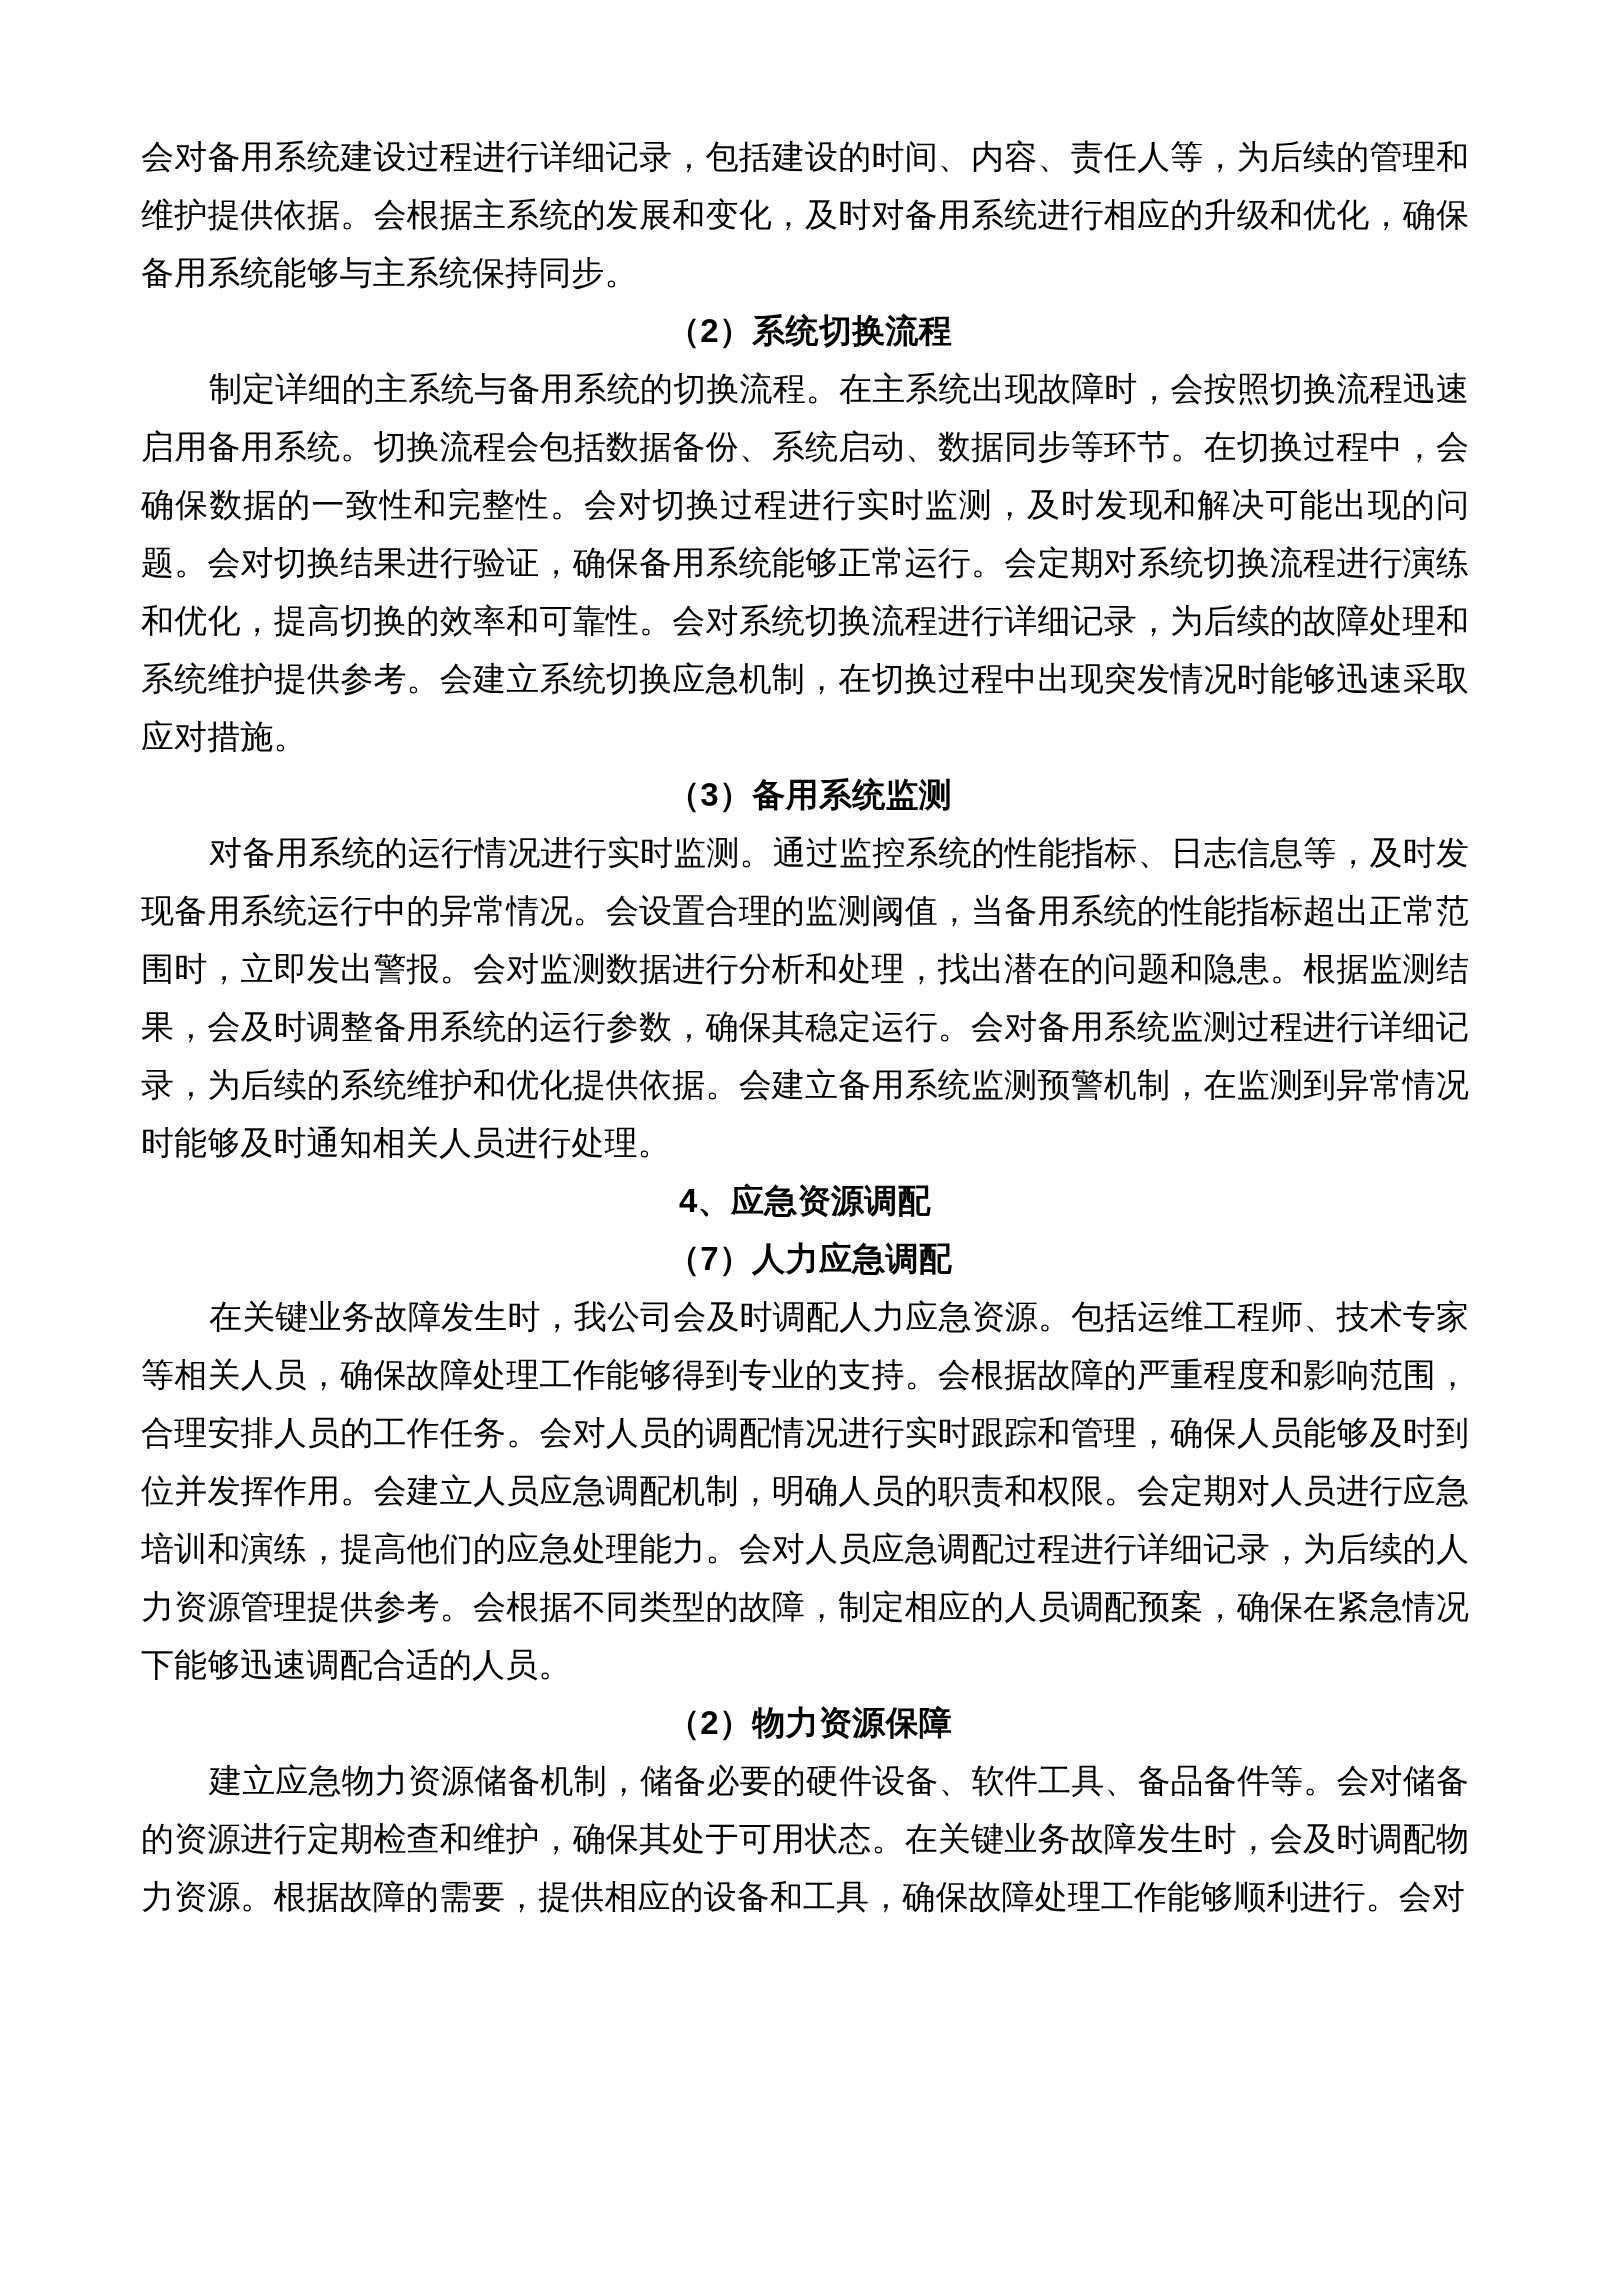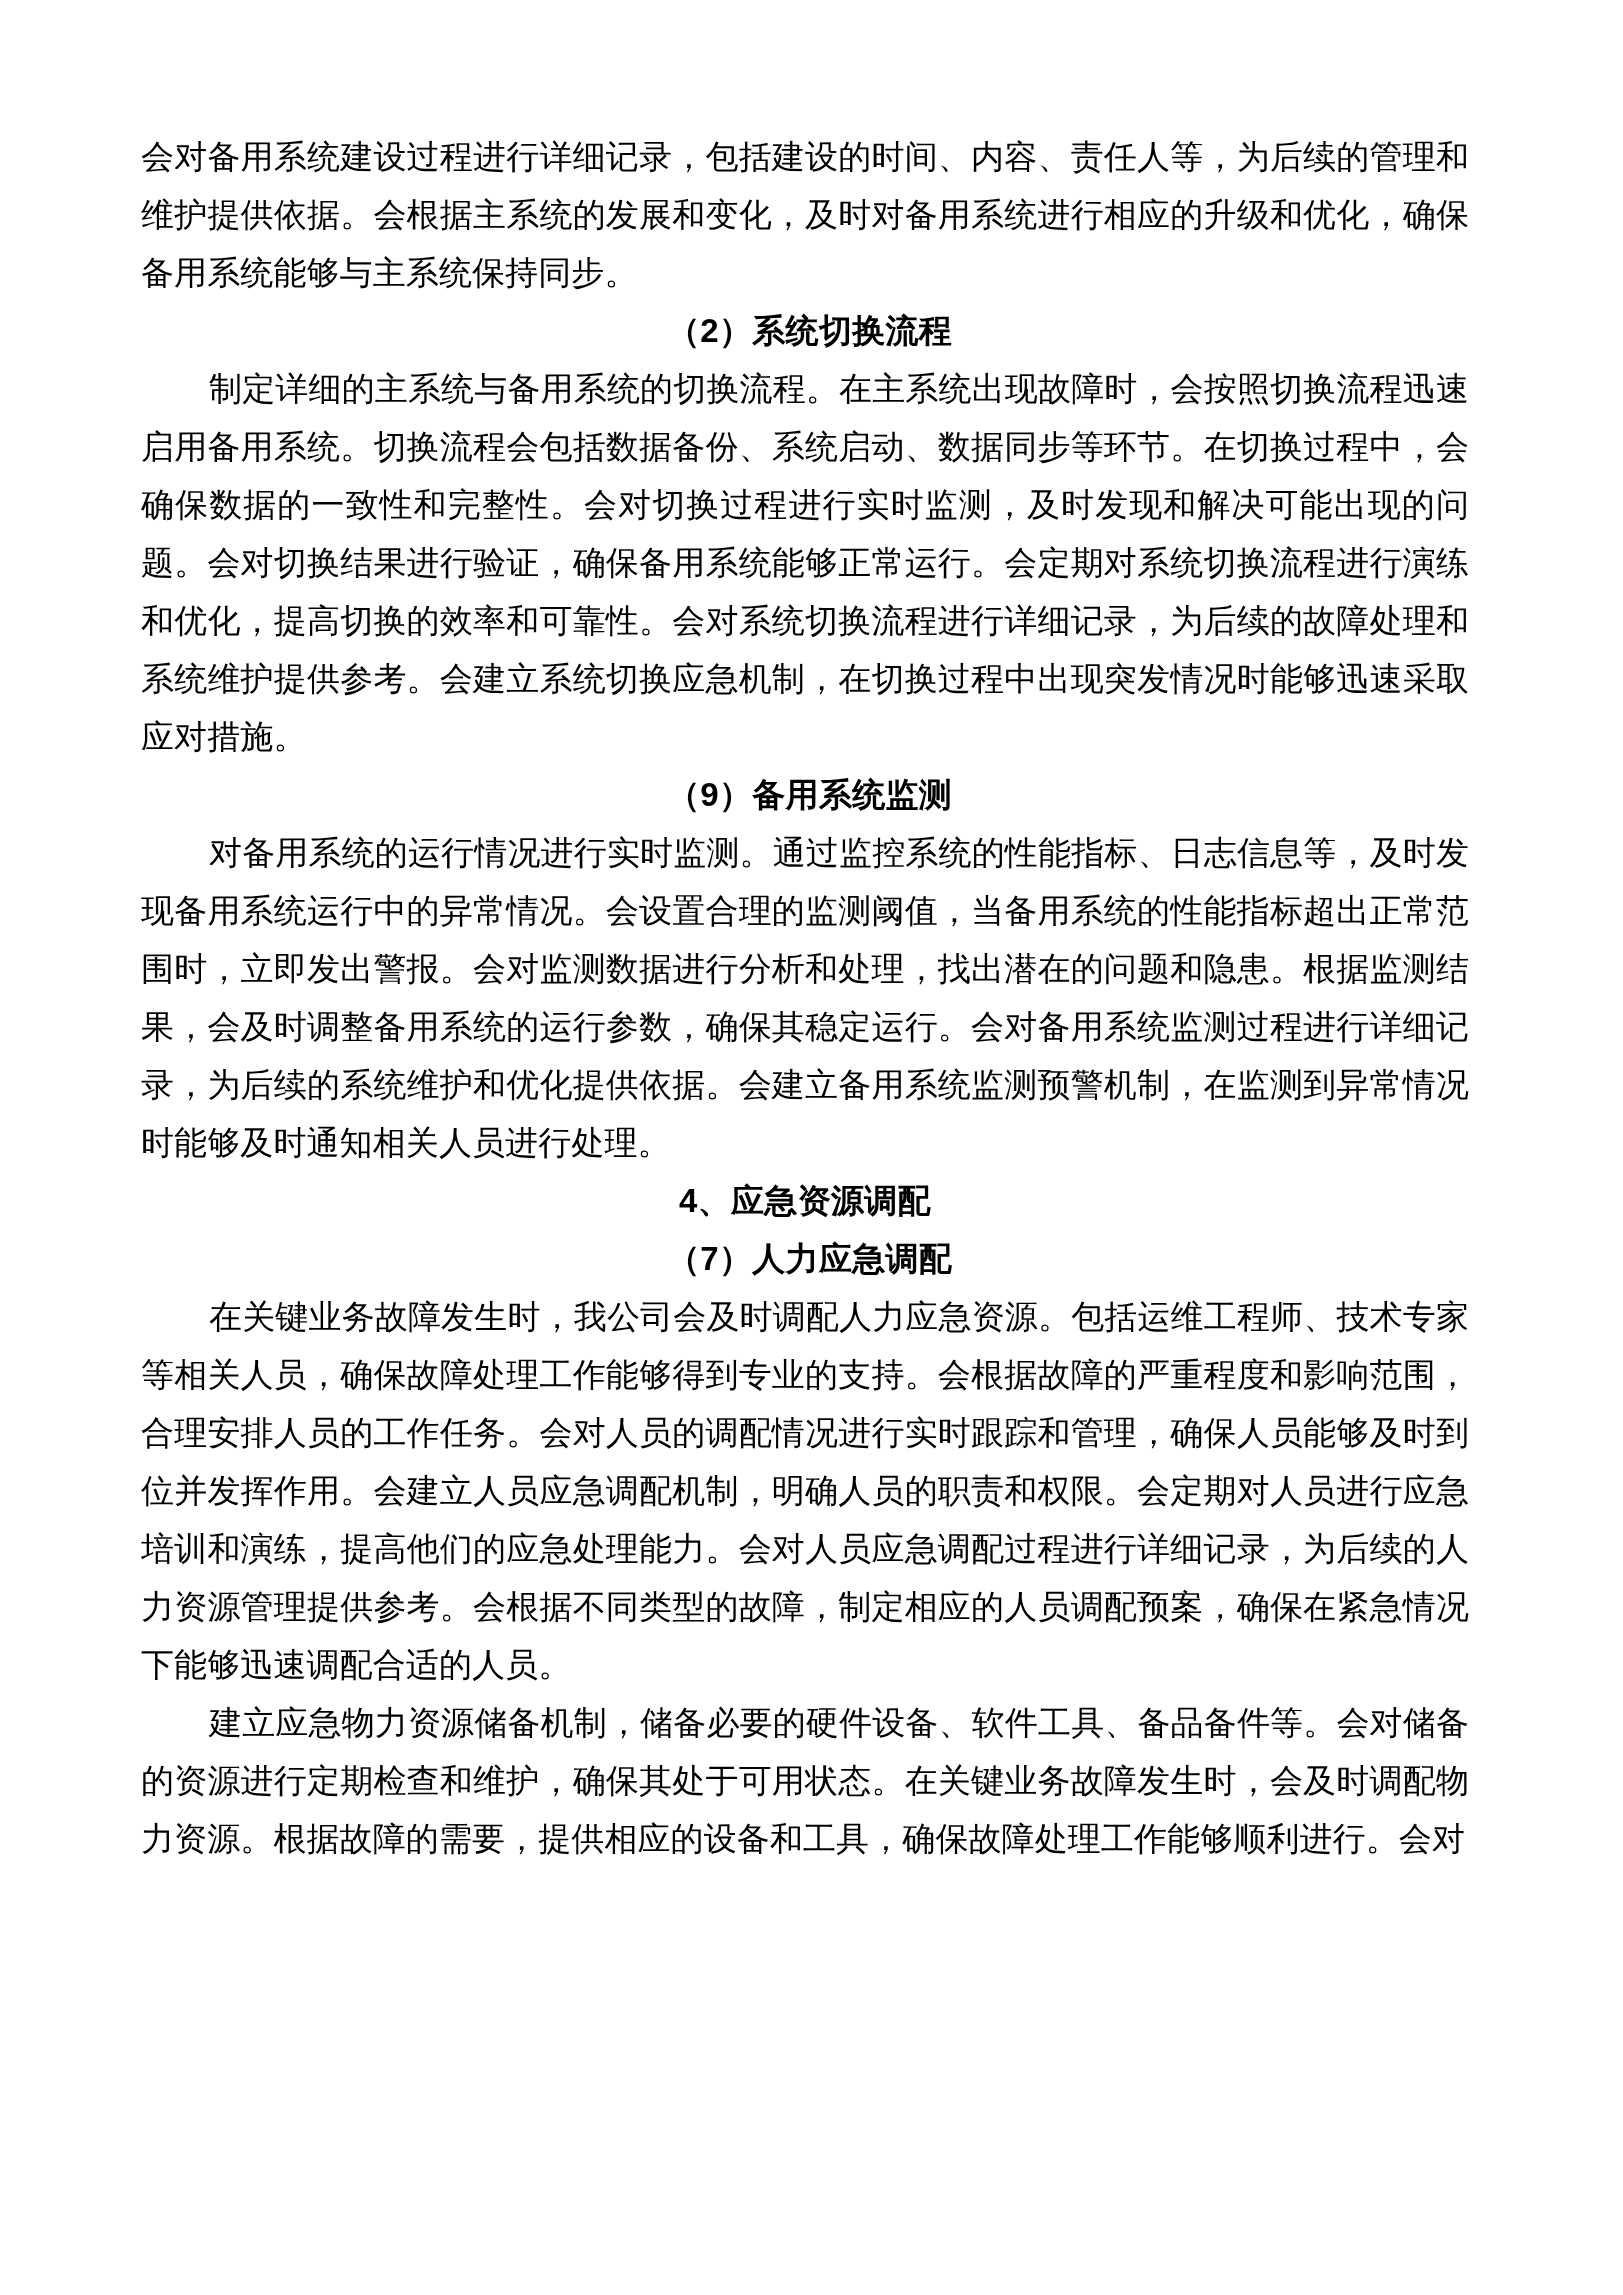--- a/index.html
+++ b/index.html
@@ -66,21 +66,22 @@
   }
 </style>
 </head>
 <body>
 
 <div class="page">
   <div class="content" id="doc-body">
       <p class="para">会对备用系统建设过程进行详细记录，包括建设的时间、内容、责任人等，为后续的管理和维护提供依据。会根据主系统的发展和变化，及时对备用系统进行相应的升级和优化，确保备用系统能够与主系统保持同步。</p>
       <p class="heading sub">（2）系统切换流程</p>
       <p class="para indent">制定详细的主系统与备用系统的切换流程。在主系统出现故障时，会按照切换流程迅速启用备用系统。切换流程会包括数据备份、系统启动、数据同步等环节。在切换过程中，会确保数据的一致性和完整性。会对切换过程进行实时监测，及时发现和解决可能出现的问题。会对切换结果进行验证，确保备用系统能够正常运行。会定期对系统切换流程进行演练和优化，提高切换的效率和可靠性。会对系统切换流程进行详细记录，为后续的故障处理和系统维护提供参考。会建立系统切换应急机制，在切换过程中出现突发情况时能够迅速采取应对措施。</p>
-      <p class="heading sub">（9）备用系统监测</p>
+      <p class="heading sub">（3）备用系统监测</p>
       <p class="para indent">对备用系统的运行情况进行实时监测。通过监控系统的性能指标、日志信息等，及时发现备用系统运行中的异常情况。会设置合理的监测阈值，当备用系统的性能指标超出正常范围时，立即发出警报。会对监测数据进行分析和处理，找出潜在的问题和隐患。根据监测结果，会及时调整备用系统的运行参数，确保其稳定运行。会对备用系统监测过程进行详细记录，为后续的系统维护和优化提供依据。会建立备用系统监测预警机制，在监测到异常情况时能够及时通知相关人员进行处理。</p>
       <p class="heading num">4、应急资源调配</p>
       <p class="heading sub">（7）人力应急调配</p>
       <p class="para indent">在关键业务故障发生时，我公司会及时调配人力应急资源。包括运维工程师、技术专家等相关人员，确保故障处理工作能够得到专业的支持。会根据故障的严重程度和影响范围，合理安排人员的工作任务。会对人员的调配情况进行实时跟踪和管理，确保人员能够及时到位并发挥作用。会建立人员应急调配机制，明确人员的职责和权限。会定期对人员进行应急培训和演练，提高他们的应急处理能力。会对人员应急调配过程进行详细记录，为后续的人力资源管理提供参考。会根据不同类型的故障，制定相应的人员调配预案，确保在紧急情况下能够迅速调配合适的人员。</p>
+      <p class="heading sub">（2）物力资源保障</p>
       <p class="para indent">建立应急物力资源储备机制，储备必要的硬件设备、软件工具、备品备件等。会对储备的资源进行定期检查和维护，确保其处于可用状态。在关键业务故障发生时，会及时调配物力资源。根据故障的需要，提供相应的设备和工具，确保故障处理工作能够顺利进行。会对</p>
     </div>
 </div>
 
 
 </body></html>

